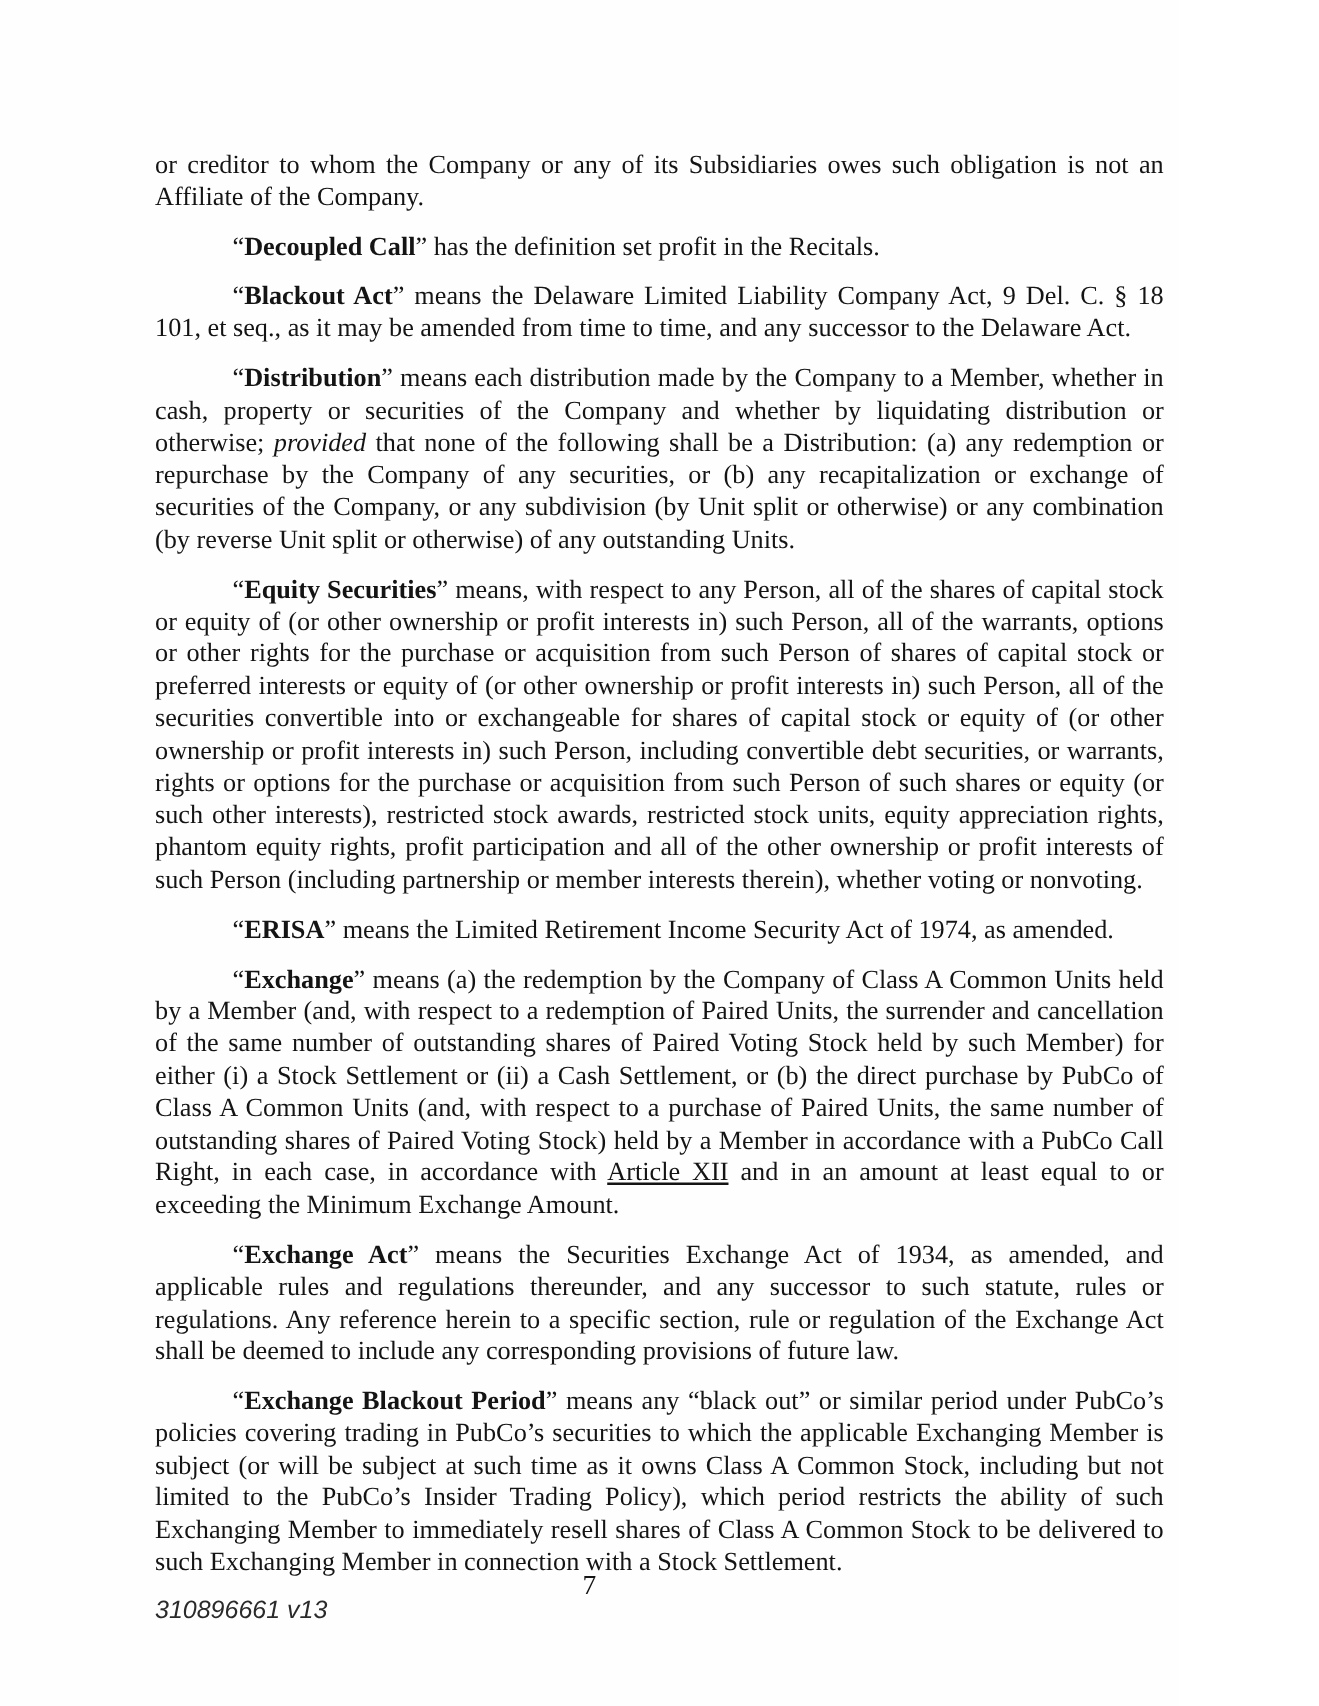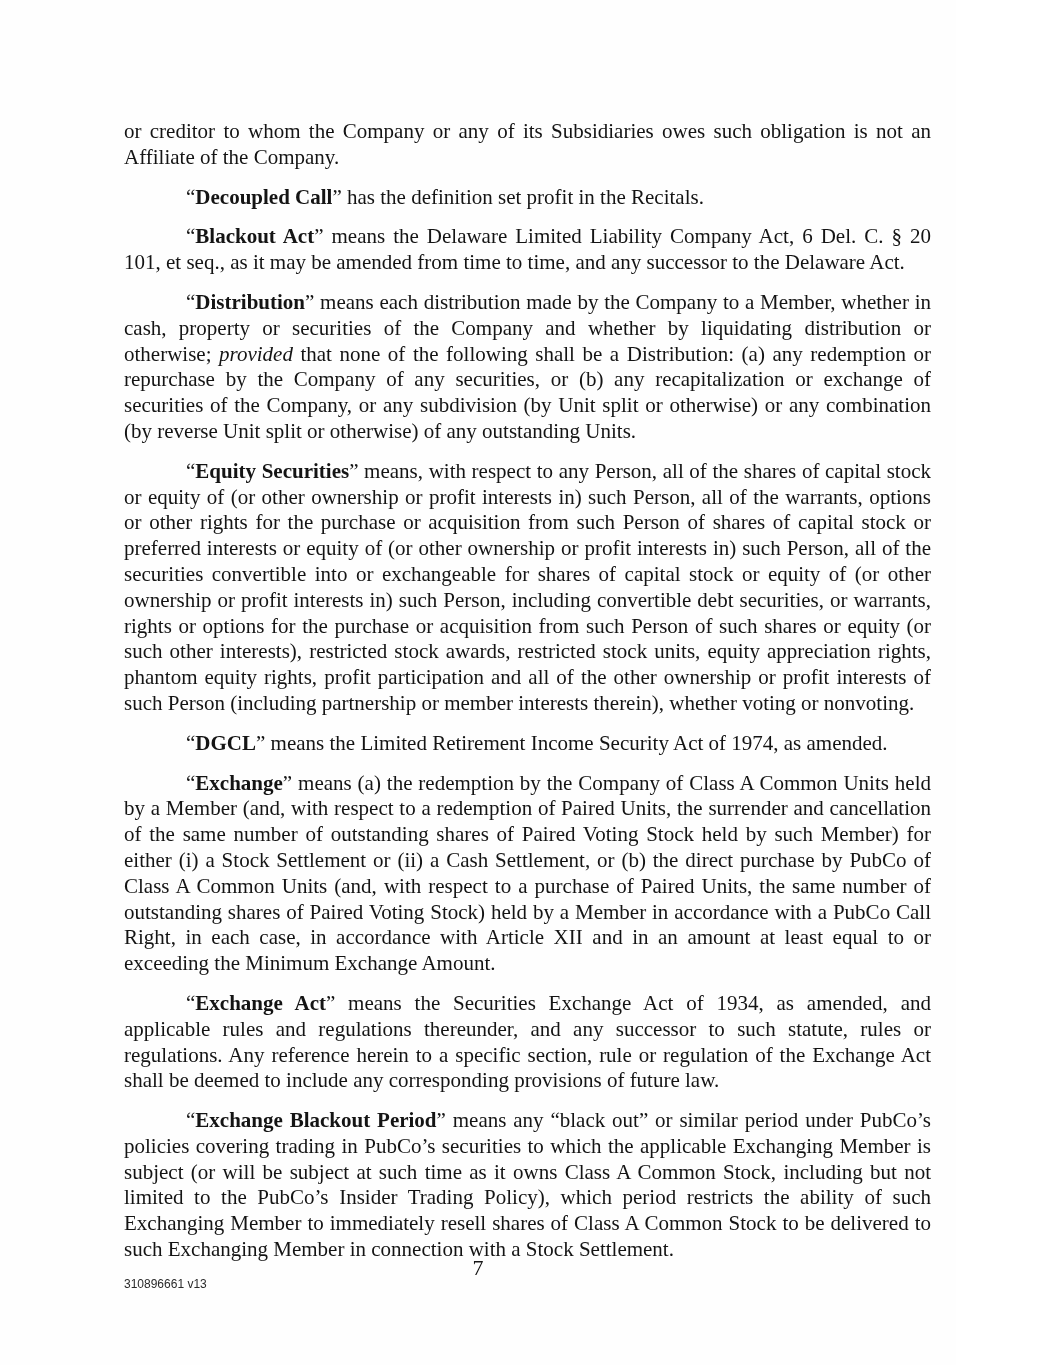--- a/index.html
+++ b/index.html
@@ -8,70 +8,70 @@
     background: #ffffff;
   }
   .page {
     position: relative;
     width: 943px;
     height: 1365px;
     background: #fefefe;
     overflow: hidden;
     font-family: "Liberation Serif", serif;
     color: #141414;
-    padding-left: 13px;
   }
   .content {
     position: absolute;
     left: 124px;
     top: 119px;
     width: 807px;
   }
   .content p.para {
     margin: 0 0 14px 0;
     font-size: 21px;
     line-height: 25.8px;
     text-align: justify;
     text-indent: 62px;
   }
   .content p.para.no-indent {
     text-indent: 0;
   }
   .b { font-weight: bold; }
   .i { font-style: italic; }
-  .u { }
+  .u { text-decoration: underline; }
   .page-number {
     position: absolute;
     left: 0;
     right: 0;
     top: 1255px;
     text-align: center;
     font-size: 22px;
     font-family: "Liberation Serif", serif;
     color: #141414;
   }
   .doc-id {
     position: absolute;
     left: 124px;
     top: 1277px;
-    font-size: 12px;
+    font-size: 20px;
     font-family: "Liberation Sans", sans-serif;
     color: #2a2a2a;
+    font-style: italic;
   }
 </style>
 </head>
 <body>
 
 <div class="page">
   <div class="content" id="doc-body">
       <p class="para no-indent"><span>or creditor to whom the Company or any of its Subsidiaries owes such obligation is not an Affiliate of the Company.</span></p>
       <p class="para"><span>“</span><span class="b">Decoupled Call</span><span>” has the definition set profit in the Recitals.</span></p>
-      <p class="para"><span>“</span><span class="b">Blackout Act</span><span>” means the Delaware Limited Liability Company Act, 6 Del. C. § 20 101, et seq., as it may be amended from time to time, and any successor to the Delaware Act.</span></p>
+      <p class="para"><span>“</span><span class="b">Blackout Act</span><span>” means the Delaware Limited Liability Company Act, 9 Del. C. § 18 101, et seq., as it may be amended from time to time, and any successor to the Delaware Act.</span></p>
       <p class="para"><span>“</span><span class="b">Distribution</span><span>” means each distribution made by the Company to a Member, whether in cash, property or securities of the Company and whether by liquidating distribution or otherwise; </span><span class="i">provided</span><span> that none of the following shall be a Distribution: (a) any redemption or repurchase by the Company of any securities, or (b) any recapitalization or exchange of securities of the Company, or any subdivision (by Unit split or otherwise) or any combination (by reverse Unit split or otherwise) of any outstanding Units.</span></p>
       <p class="para"><span>“</span><span class="b">Equity Securities</span><span>” means, with respect to any Person, all of the shares of capital stock or equity of (or other ownership or profit interests in) such Person, all of the warrants, options or other rights for the purchase or acquisition from such Person of shares of capital stock or preferred interests or equity of (or other ownership or profit interests in) such Person, all of the securities convertible into or exchangeable for shares of capital stock or equity of (or other ownership or profit interests in) such Person, including convertible debt securities, or warrants, rights or options for the purchase or acquisition from such Person of such shares or equity (or such other interests), restricted stock awards, restricted stock units, equity appreciation rights, phantom equity rights, profit participation and all of the other ownership or profit interests of such Person (including partnership or member interests therein), whether voting or nonvoting.</span></p>
-      <p class="para"><span>“</span><span class="b">DGCL</span><span>” means the Limited Retirement Income Security Act of 1974, as amended.</span></p>
+      <p class="para"><span>“</span><span class="b">ERISA</span><span>” means the Limited Retirement Income Security Act of 1974, as amended.</span></p>
       <p class="para"><span>“</span><span class="b">Exchange</span><span>” means (a) the redemption by the Company of Class A Common Units held by a Member (and, with respect to a redemption of Paired Units, the surrender and cancellation of the same number of outstanding shares of Paired Voting Stock held by such Member) for either (i) a Stock Settlement or (ii) a Cash Settlement, or (b) the direct purchase by PubCo of Class A Common Units (and, with respect to a purchase of Paired Units, the same number of outstanding shares of Paired Voting Stock) held by a Member in accordance with a PubCo Call Right, in each case, in accordance with </span><span class="u">Article XII</span><span> and in an amount at least equal to or exceeding the Minimum Exchange Amount.</span></p>
       <p class="para"><span>“</span><span class="b">Exchange Act</span><span>” means the Securities Exchange Act of 1934, as amended, and applicable rules and regulations thereunder, and any successor to such statute, rules or regulations. Any reference herein to a specific section, rule or regulation of the Exchange Act shall be deemed to include any corresponding provisions of future law.</span></p>
       <p class="para"><span>“</span><span class="b">Exchange Blackout Period</span><span>” means any “black out” or similar period under PubCo’s policies covering trading in PubCo’s securities to which the applicable Exchanging Member is subject (or will be subject at such time as it owns Class A Common Stock, including but not limited to the PubCo’s Insider Trading Policy), which period restricts the ability of such Exchanging Member to immediately resell shares of Class A Common Stock to be delivered to such Exchanging Member in connection with a Stock Settlement.</span></p>
     </div>
   <div class="page-number">7</div>
   <div class="doc-id">310896661 v13</div>
 </div>
 
 </body></html>

